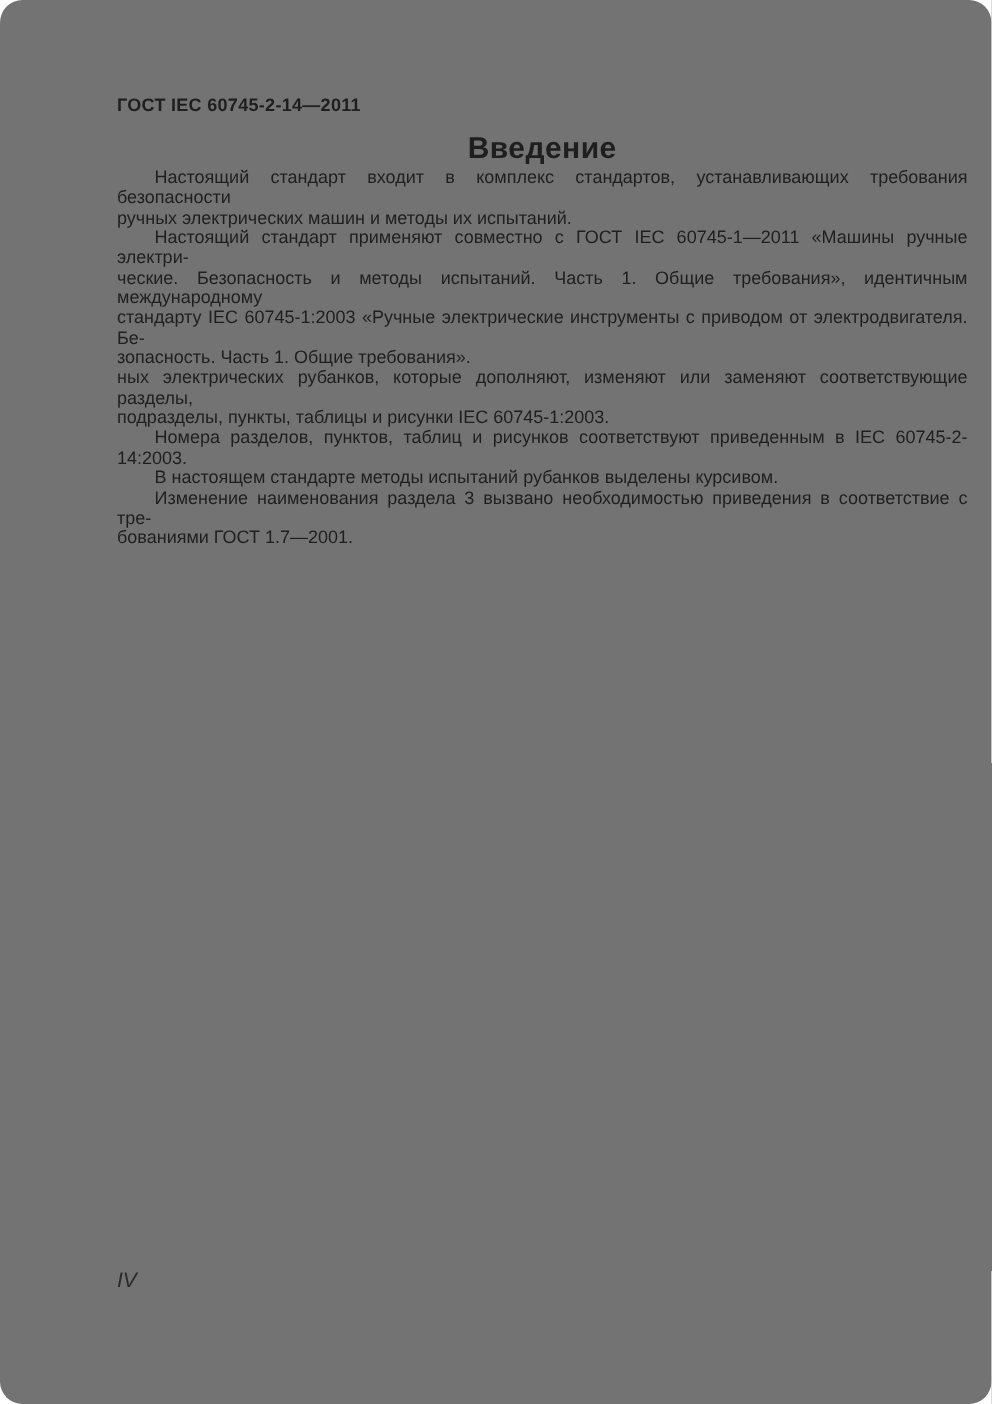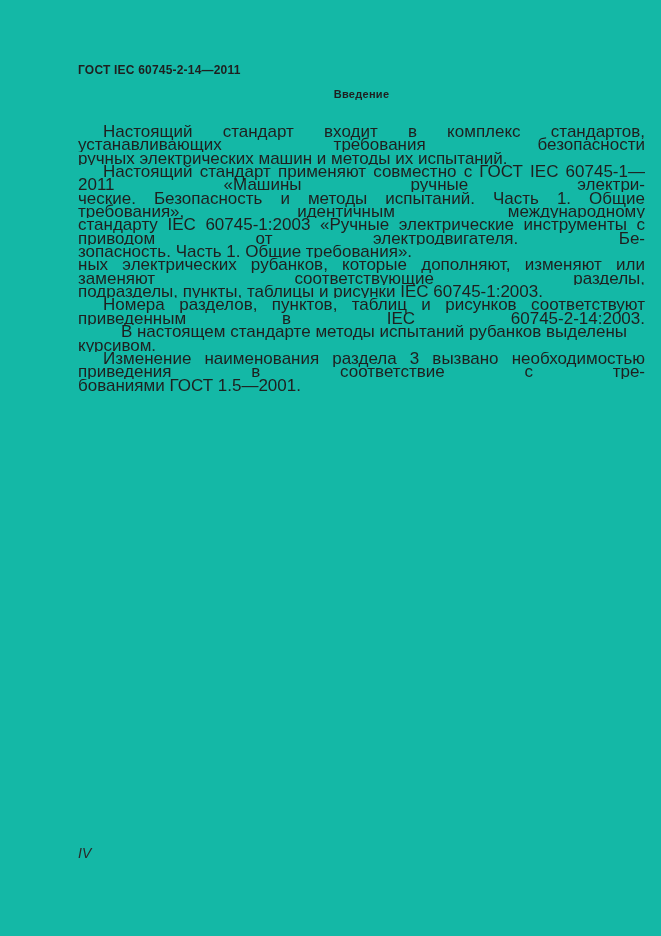--- a/index.html
+++ b/index.html
@@ -4,50 +4,51 @@
 <style>
   html, body {
     margin: 0;
     padding: 0;
     background: #ffffff;
   }
   .page {
     position: relative;
     width: 661px;
     height: 936px;
-    background: #14b8a6;
+    background: #737373;
     font-family: "Liberation Sans", sans-serif;
     color: #1f1f1f;
     overflow: hidden;
+    border-radius: 15px;
   }
   .doc-header {
     position: absolute;
     left: 78px;
     top: 63px;
     font-size: 12px;
     font-weight: bold;
     letter-spacing: 0.2px;
     white-space: nowrap;
   }
   .section-title {
     position: absolute;
     left: 78px;
     top: 88px;
     width: 567px;
     text-align: center;
-    font-size: 11px;
+    font-size: 20px;
     font-weight: bold;
     letter-spacing: 0.3px;
   }
   .content {
     position: absolute;
     left: 78px;
-    top: 125px;
+    top: 112px;
     width: 567px;
-    font-size: 17px;
+    font-size: 12px;
     line-height: 13.35px;
   }
   .para {
     margin: 0;
     padding: 0;
   }
   .line {
     text-align: justify;
     text-align-last: justify;
     overflow: hidden;
@@ -93,18 +94,18 @@
         <div class="line last">подразделы, пункты, таблицы и рисунки IEC 60745-1:2003.</div>
       </div>
       <div class="para">
         <div class="line first">Номера разделов, пунктов, таблиц и рисунков соответствуют приведенным в IEC 60745-2-14:2003.</div>
       </div>
       <div class="para">
         <div class="line first last">В настоящем стандарте методы испытаний рубанков выделены курсивом.</div>
       </div>
       <div class="para">
         <div class="line first">Изменение наименования раздела 3 вызвано необходимостью приведения в соответствие с тре-</div>
-        <div class="line last">бованиями ГОСТ 1.5—2001.</div>
+        <div class="line last">бованиями ГОСТ 1.7—2001.</div>
       </div>
     </div>
 
   <div class="page-number">IV</div>
 </div>
 
 </body></html>

